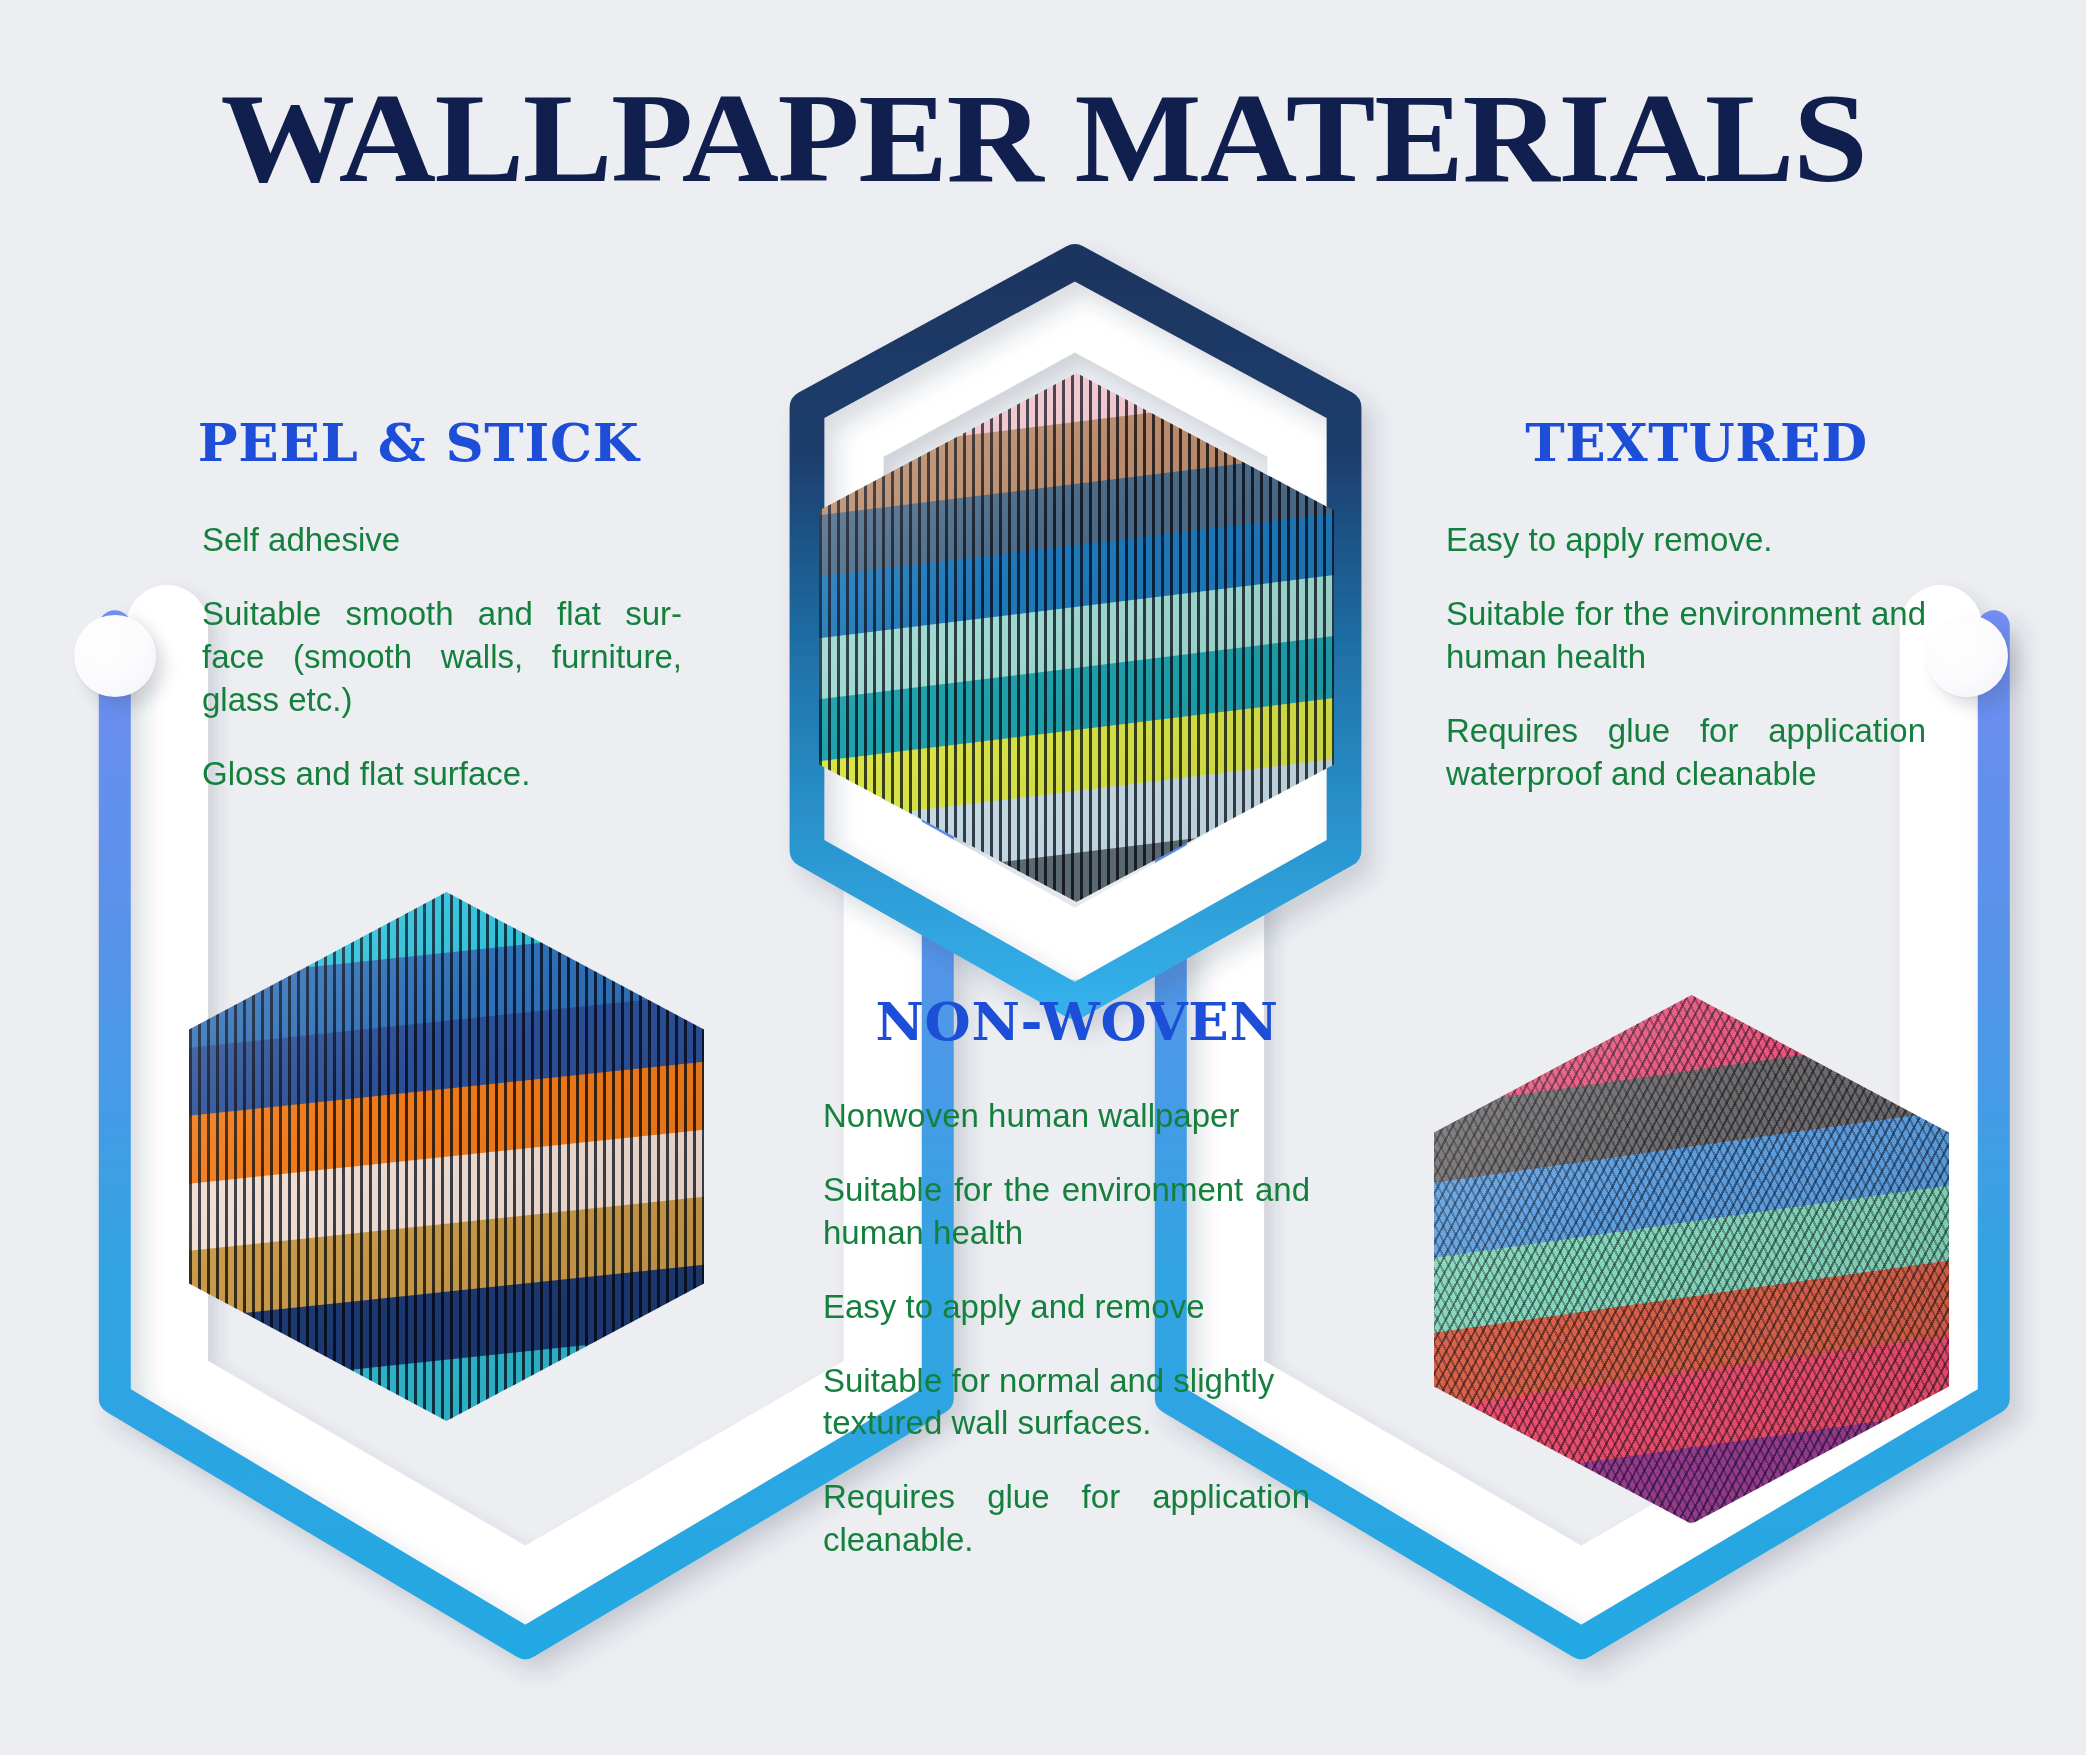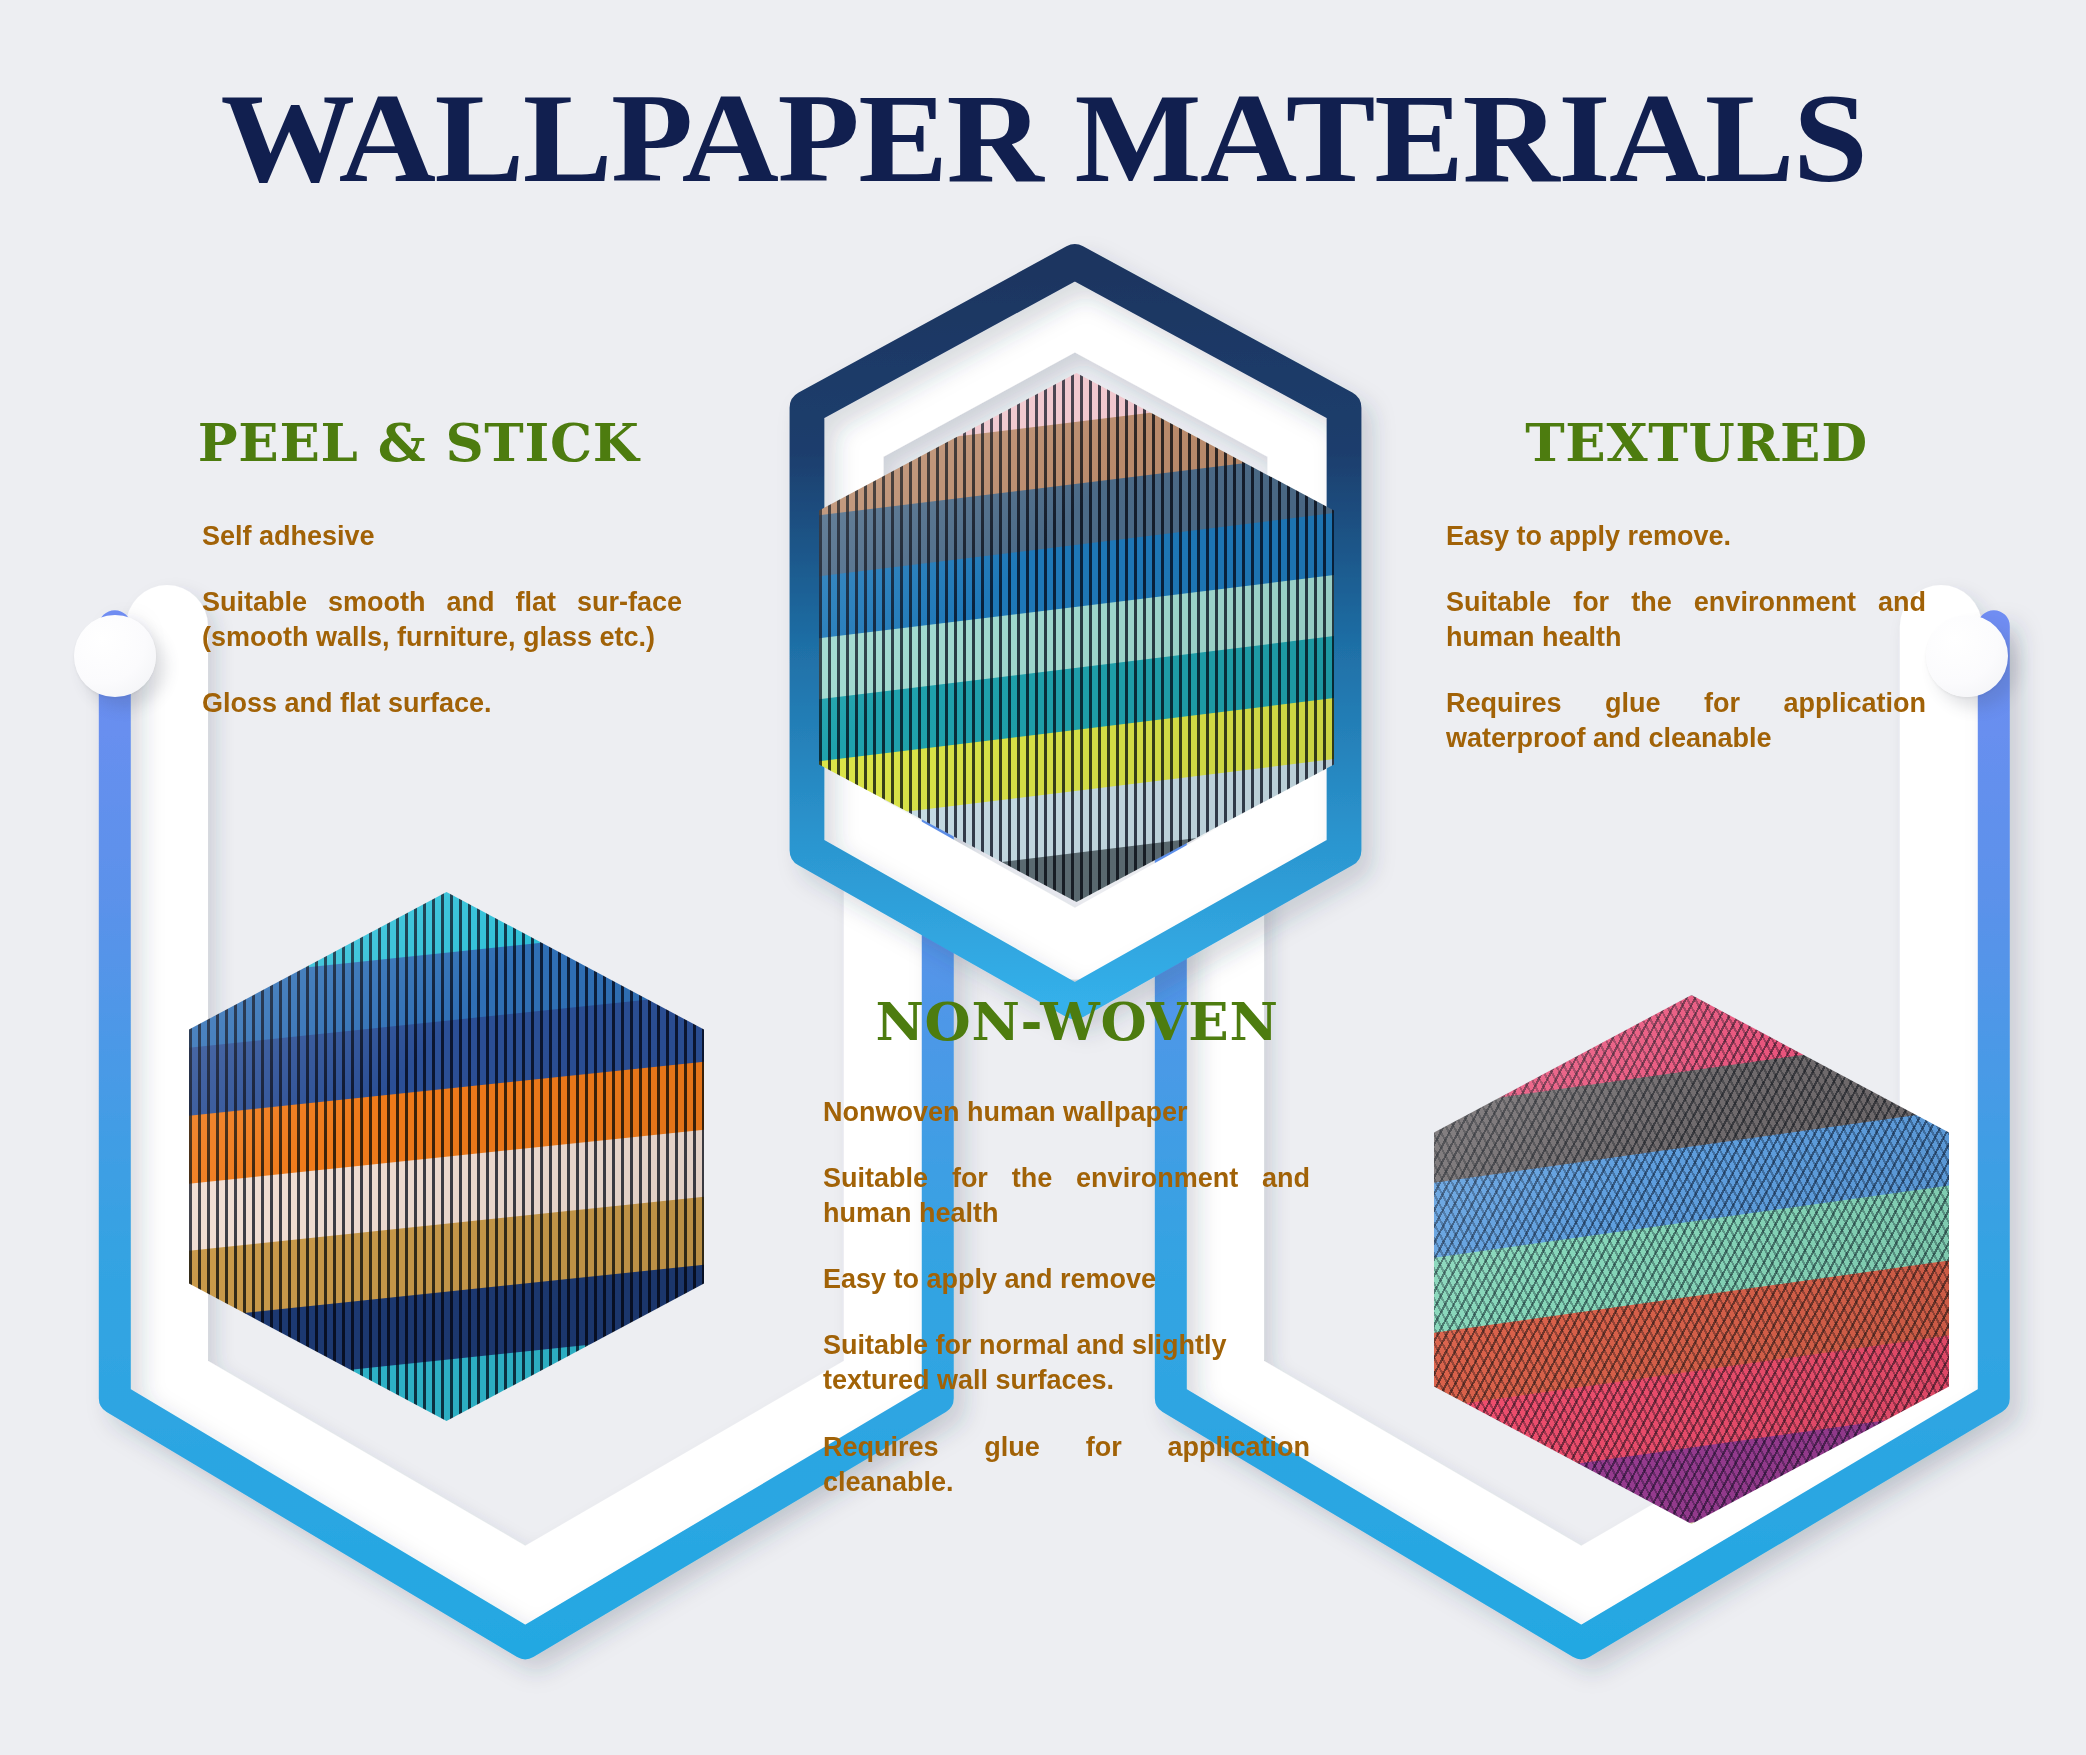--- a/index.html
+++ b/index.html
@@ -28,31 +28,31 @@
   }
 
   
   #brackets{position:absolute;left:0;top:0;width:2087px;height:1756px;}
 
   
   .col{position:absolute;}
   .col-head{
     font-family:"DejaVu Serif",serif;
     font-weight:bold;
-    color:#4d7c0f;
+    color:#1d4ed8;
     font-size:53px;
     line-height:1;
     text-align:center;
     letter-spacing:0.7px;
     white-space:nowrap;
   }
   .bullets{
-    color:#a16207;
-    font-size:27px;
-    font-weight:bold;
+    color:#15803d;
+    font-size:33px;
+    font-weight:normal;
     line-height:1.30;
   }
   .bullets p{margin:0 0 31px 0;}
   .bullets p.just{text-align:justify;}
   .bullets p:last-child{margin-bottom:0;}
 
   
   #col-left{left:202px;top:416px;width:487px;}
   #col-left .col-head{width:397px;margin-left:-4.2px;}
   #col-left .bullets{margin-top:50px;width:480px;}

